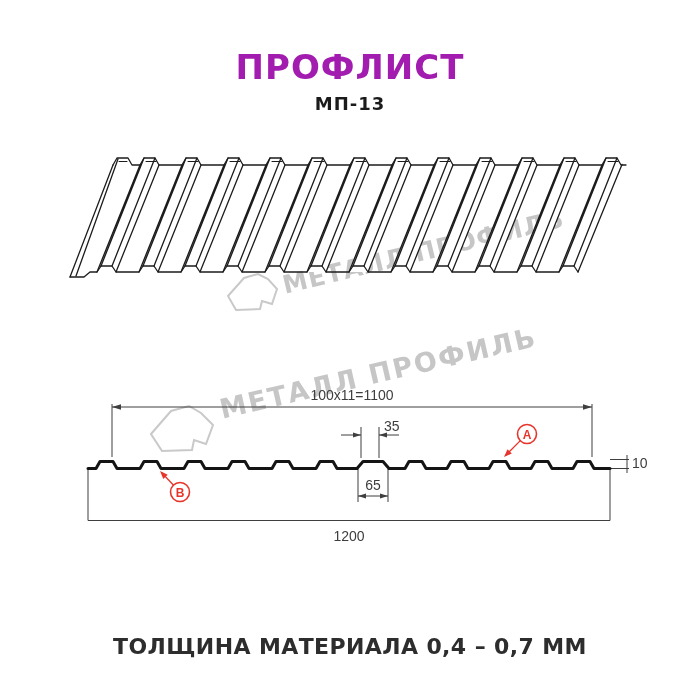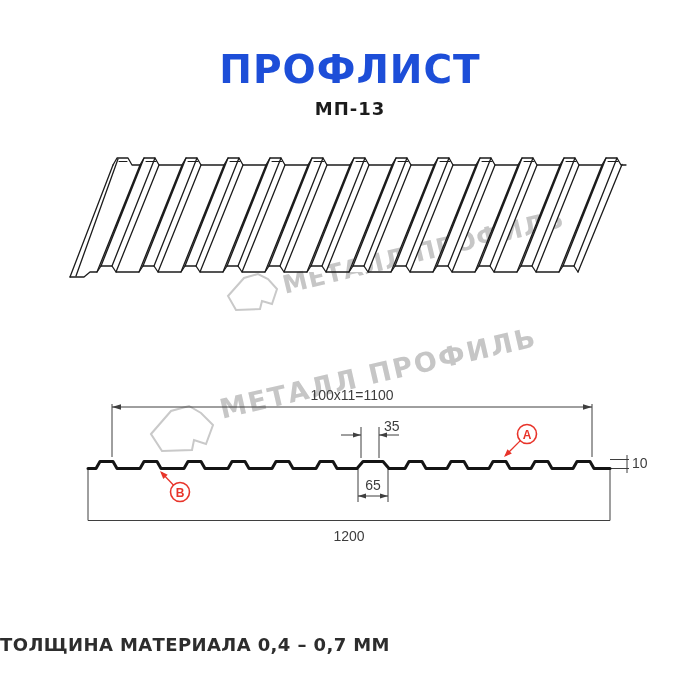--- a/index.html
+++ b/index.html
@@ -1,24 +1,24 @@
 <!DOCTYPE html>
 <html><head>
 <meta charset="utf-8">
 <style>
   html,body{margin:0;padding:0;background:#fff;}
   #stage{position:relative;width:700px;height:700px;background:#fff;overflow:hidden;
          font-family:"Liberation Sans",sans-serif;}
   .hdr{position:absolute;top:50px;left:0;width:700px;text-align:center;z-index:5;}
-  .title{font-family:"DejaVu Sans",sans-serif;font-size:39px;font-weight:800;
-         color:#1d4ed8;letter-spacing:1px;line-height:1.05;}
+  .title{font-family:"DejaVu Sans",sans-serif;font-size:34px;font-weight:800;
+         color:#a21caf;letter-spacing:1px;line-height:1.05;}
   .subtitle{margin-top:7px;font-family:"DejaVu Sans",sans-serif;font-size:18px;
          font-weight:700;color:#1b1b1b;letter-spacing:1px;}
-  .footer{position:absolute;top:634px;left:0;width:700px;z-index:5;
-         font-family:"DejaVu Sans",sans-serif;font-size:18px;font-weight:600;
+  .footer{position:absolute;top:634px;left:0;width:700px;text-align:center;z-index:5;
+         font-family:"DejaVu Sans",sans-serif;font-size:22px;font-weight:600;
          color:#2d2d2d;letter-spacing:.4px;}
   .wm-text{position:absolute;color:#c6c6c6;font-family:"DejaVu Sans",sans-serif;
          font-weight:700;white-space:nowrap;transform-origin:0 50%;z-index:1;}
   #wm1-text{left:283px;top:271px;font-size:25px;letter-spacing:1px;transform:rotate(-13.5deg);}
   #wm2-text{left:220px;top:394px;font-size:27px;letter-spacing:2px;transform:rotate(-13deg);}
   .wm-logo{position:absolute;z-index:1;}
   #wm1-logo{left:226px;top:272px;}
   #wm2-logo{left:149px;top:404px;}
   #drawing{position:absolute;left:0;top:0;z-index:2;}
 </style>

